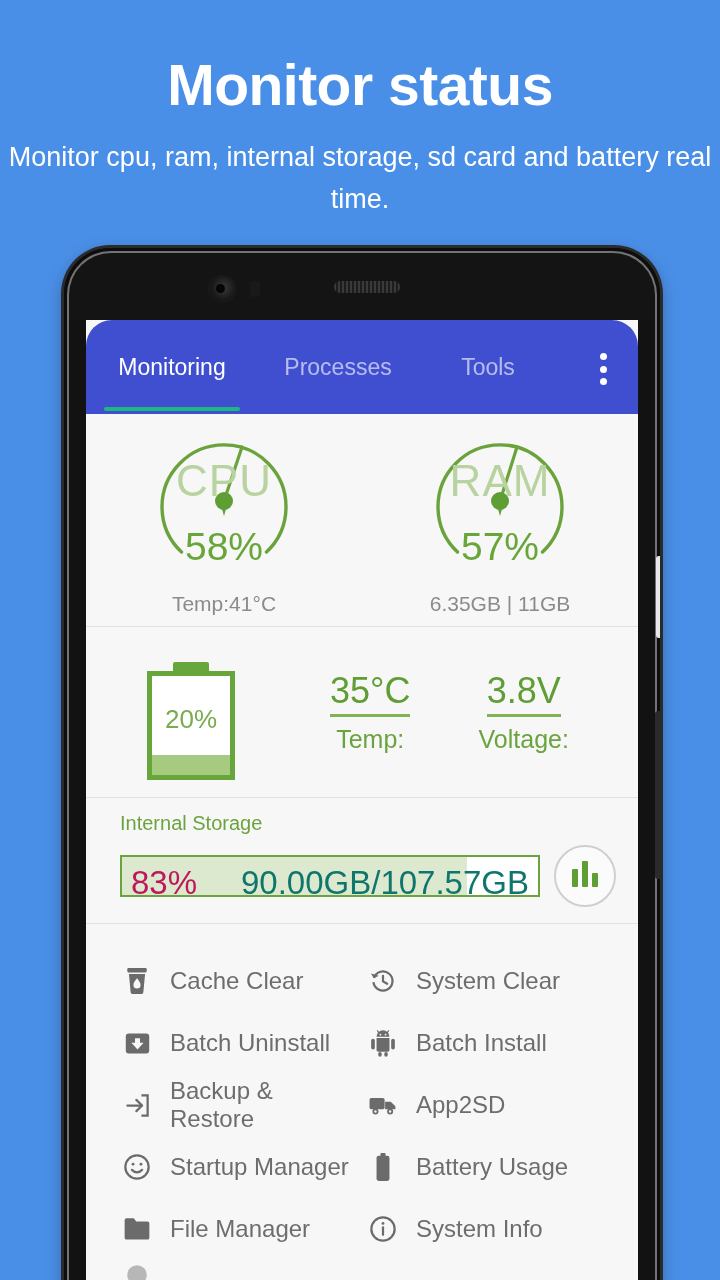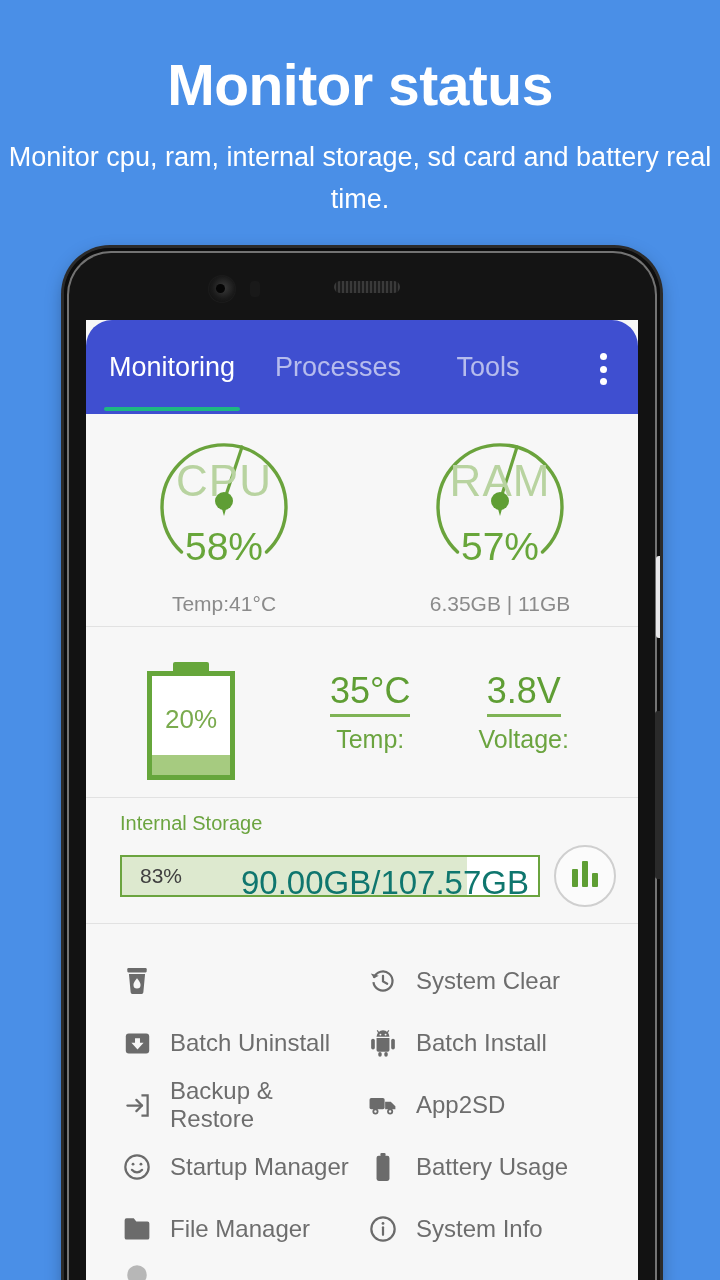--- a/index.html
+++ b/index.html
@@ -83,21 +83,21 @@
   .appbar{
     position:relative;height:94px;background:#3f4fd0;
     border-radius:26px 26px 0 0;
   }
   .tabs{
     position:absolute;left:0;bottom:0;width:552px;height:94px;
     display:flex;align-items:center;
   }
   .tab{
     position:relative;height:94px;display:flex;align-items:center;justify-content:center;
-    font-size:27px;color:rgba(255,255,255,.62);cursor:pointer;
+    font-size:23px;color:rgba(255,255,255,.62);cursor:pointer;
     box-sizing:border-box;
   }
   .tab.w1{width:172px;}
   .tab.w2{width:160px;}
   .tab.w3{width:140px;}
   .tab.active{color:#ffffff;}
   .tab.active::after{
     content:"";position:absolute;left:18px;right:18px;bottom:3px;height:4px;
     background:#1db882;border-radius:2px;
   }
@@ -166,21 +166,21 @@
   .store-title{font-size:20px;color:#6ba43f;margin-bottom:10px;}
   .store-row{display:flex;align-items:center;}
   .store-bar{
     position:relative;flex:1;height:42px;border:2px solid #6ba43f;
     background:#ffffff;box-sizing:border-box;overflow:hidden;
   }
   .store-bar-fill{
     position:absolute;left:0;top:0;height:100%;background:#dde9cf;
   }
   .store-pct{
-    position:absolute;left:18px;top:7px;font-size:21px;color:#404040;z-index:2;
+    position:absolute;left:9px;top:7px;font-size:33px;color:#be185d;z-index:2;
   }
   .store-size{
     position:absolute;right:9px;top:7px;font-size:33px;color:#0f766e;z-index:2;
   }
   .chart-btn{
     width:62px;height:62px;border-radius:50%;border:2px solid #cfcfcf;
     margin-left:14px;display:flex;align-items:flex-end;justify-content:center;
     padding-bottom:18px;box-sizing:border-box;background:#fbfbfb;cursor:pointer;
   }
   .chart-btn b{display:inline-block;width:6px;background:#5f9e34;margin:0 2px;border-radius:1px;}
@@ -315,20 +315,21 @@
 
       <div class="tool-row">
         <div class="tool c1">
           <span class="tool-ico">
             <svg width="26" height="28" viewBox="0 0 24 26" fill="currentColor">
               <rect x="3" y="1" width="18" height="4" rx="1"></rect>
               <path d="M4.5 6.5h15l-1.6 17a1.6 1.6 0 0 1-1.6 1.5H7.7a1.6 1.6 0 0 1-1.6-1.5z"></path>
               <path d="M12 10.5c2.2 2.8 3.3 4.6 3.3 6.1a3.3 3.3 0 0 1-6.6 0c0-1.5 1.1-3.3 3.3-6.1z" fill="#f7f7f7"></path>
             </svg>
           </span>
+          <span class="tool-lbl">Cache Clear</span>
         </div>
         <div class="tool c2">
           <span class="tool-ico">
             <svg width="28" height="28" viewBox="0 0 24 24" fill="none" stroke="currentColor" stroke-width="1.9">
               <path d="M4.2 9.3A8.2 8.2 0 1 1 3.8 13"></path>
               <polyline points="1.6,5.6 4.2,9.6 8.4,7.6" fill="currentColor" stroke="none"></polyline>
               <polyline points="12,7.6 12,12.4 15.6,14.4" stroke-linecap="round"></polyline>
             </svg>
           </span>
           <span class="tool-lbl">System Clear</span>

